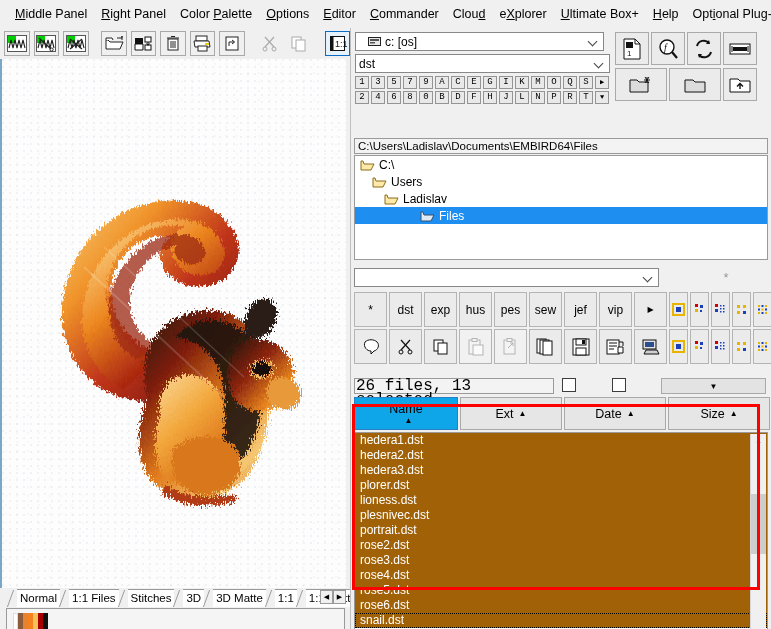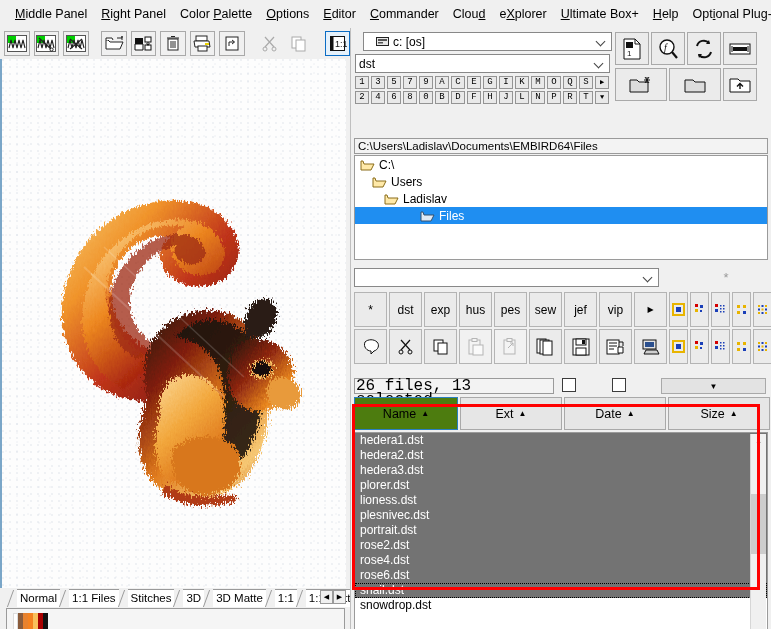--- a/index.html
+++ b/index.html
@@ -60,21 +60,21 @@
   
   .rightpanel{position:absolute;left:350px;top:28px;width:421px;height:601px;background:#f0f0f0;
               border-left:1px solid #bfbfbf;box-sizing:border-box;}
 
   .combo{border:1px solid #888;background:#fff;height:19px;box-sizing:border-box;
          display:flex;align-items:center;padding:0 0 0 3px;font-size:12px;position:relative;}
   .combo .chev{position:absolute;right:5px;top:4px;width:9px;height:9px;}
   .combo .chev:before{content:"";position:absolute;left:0;top:1px;width:6px;height:6px;
       border-left:1.4px solid #444;border-bottom:1.4px solid #444;transform:rotate(-45deg);}
 
-  .drivecombo{position:absolute;left:12px;top:4px;width:249px;padding-left:12px;}
+  .drivecombo{position:absolute;left:4px;top:4px;width:249px;padding-left:12px;}
   .extcombo{position:absolute;left:4px;top:26px;width:255px;}
 
   .letters{position:absolute;left:4px;top:48px;width:256px;}
   .lrow{display:flex;margin-bottom:2px;}
   .lbtn{width:17px;height:13px;border:1px solid #949494;background:#e9e9e9;margin-right:2px;
         font-size:9px;line-height:11px;text-align:center;box-sizing:border-box;
         font-family:"Liberation Mono", monospace;}
   .lbtn.arrow{display:flex;align-items:center;justify-content:center;font-size:7px;}
 
   .bigbtn{position:absolute;border:1px solid #a9a9a9;background:#ebebeb;box-sizing:border-box;
@@ -101,27 +101,27 @@
 
   .filesinfo{position:absolute;left:3px;top:350px;width:200px;height:16px;border:1px solid #9a9a9a;
              background:#f3f3f3;box-sizing:border-box;font-size:16px;line-height:14px;padding-left:1px;font-family:Liberation Mono, monospace;}
   .cbx{position:absolute;top:350px;width:14px;height:14px;border:1px solid #3c3c3c;background:#fff;box-sizing:border-box;}
   .dropbtn{position:absolute;left:660px;top:350px;width:105px;height:16px;border:1px solid #a9a9a9;
            background:#e3e3e3;box-sizing:border-box;display:flex;align-items:center;justify-content:center;}
 
   .colhdrs{position:absolute;left:3px;top:369px;display:flex;}
   .colhdr{height:33px;border:1px solid #a9a9a9;background:#e6e6e6;box-sizing:border-box;
           display:flex;align-items:center;justify-content:center;font-size:12.5px;margin-right:2px;}
-  .colhdr.active{background:#4d7c0f;border:1px solid #2a7fc0;}
+  .colhdr.active{background:#0ea5e9;border:1px solid #2a7fc0;flex-direction:column;}
   .colhdr .caret{margin-left:5px;font-size:8px;}
 
   .listwrap{position:absolute;left:3px;top:404px;width:414px;height:219px;
             border:1px solid #9a9a9a;background:#fff;box-sizing:border-box;overflow:hidden;}
   .lstitem{height:15px;line-height:15px;font-size:12px;padding-left:5px;white-space:nowrap;}
-  .lstitem.sel{background:#737373;color:#fff;}
+  .lstitem.sel{background:#a16207;color:#fff;}
   .lstitem.focus{outline:1px dotted #000;outline-offset:-1px;}
   .listscroll{position:absolute;right:1px;top:1px;width:15px;height:217px;background:#f0f0f0;border-left:1px solid #d6d6d6;}
   .sbtn{width:15px;height:15px;background:#f0f0f0;display:flex;align-items:center;justify-content:center;font-size:8px;color:#4a4a4a;}
   .sthumb{position:absolute;left:0;top:60px;width:15px;height:60px;background:#cdcdcd;}
   .redbox{position:absolute;left:352px;top:404px;width:408px;height:186px;
           border:3px solid #ff0000;box-sizing:border-box;pointer-events:none;z-index:30;}
 </style>
 </head>
 <body>
 
@@ -733,21 +733,23 @@
 
     <div class="listwrap">
       <div class="lstitem sel">hedera1.dst</div>
       <div class="lstitem sel">hedera2.dst</div>
       <div class="lstitem sel">hedera3.dst</div>
       <div class="lstitem sel">plorer.dst</div>
       <div class="lstitem sel">lioness.dst</div>
       <div class="lstitem sel">plesnivec.dst</div>
       <div class="lstitem sel">portrait.dst</div>
       <div class="lstitem sel">rose2.dst</div>
+      <div class="lstitem sel">rose3.dst</div>
       <div class="lstitem sel">rose4.dst</div>
+      <div class="lstitem sel">rose5.dst</div>
       <div class="lstitem sel">rose6.dst</div>
       <div class="lstitem sel focus">snail.dst</div>
       <div class="lstitem">snowdrop.dst</div>
 
       <div class="listscroll">
         <div class="sbtn">˄</div>
         <div class="sthumb"></div>
 
       </div>
     </div>

